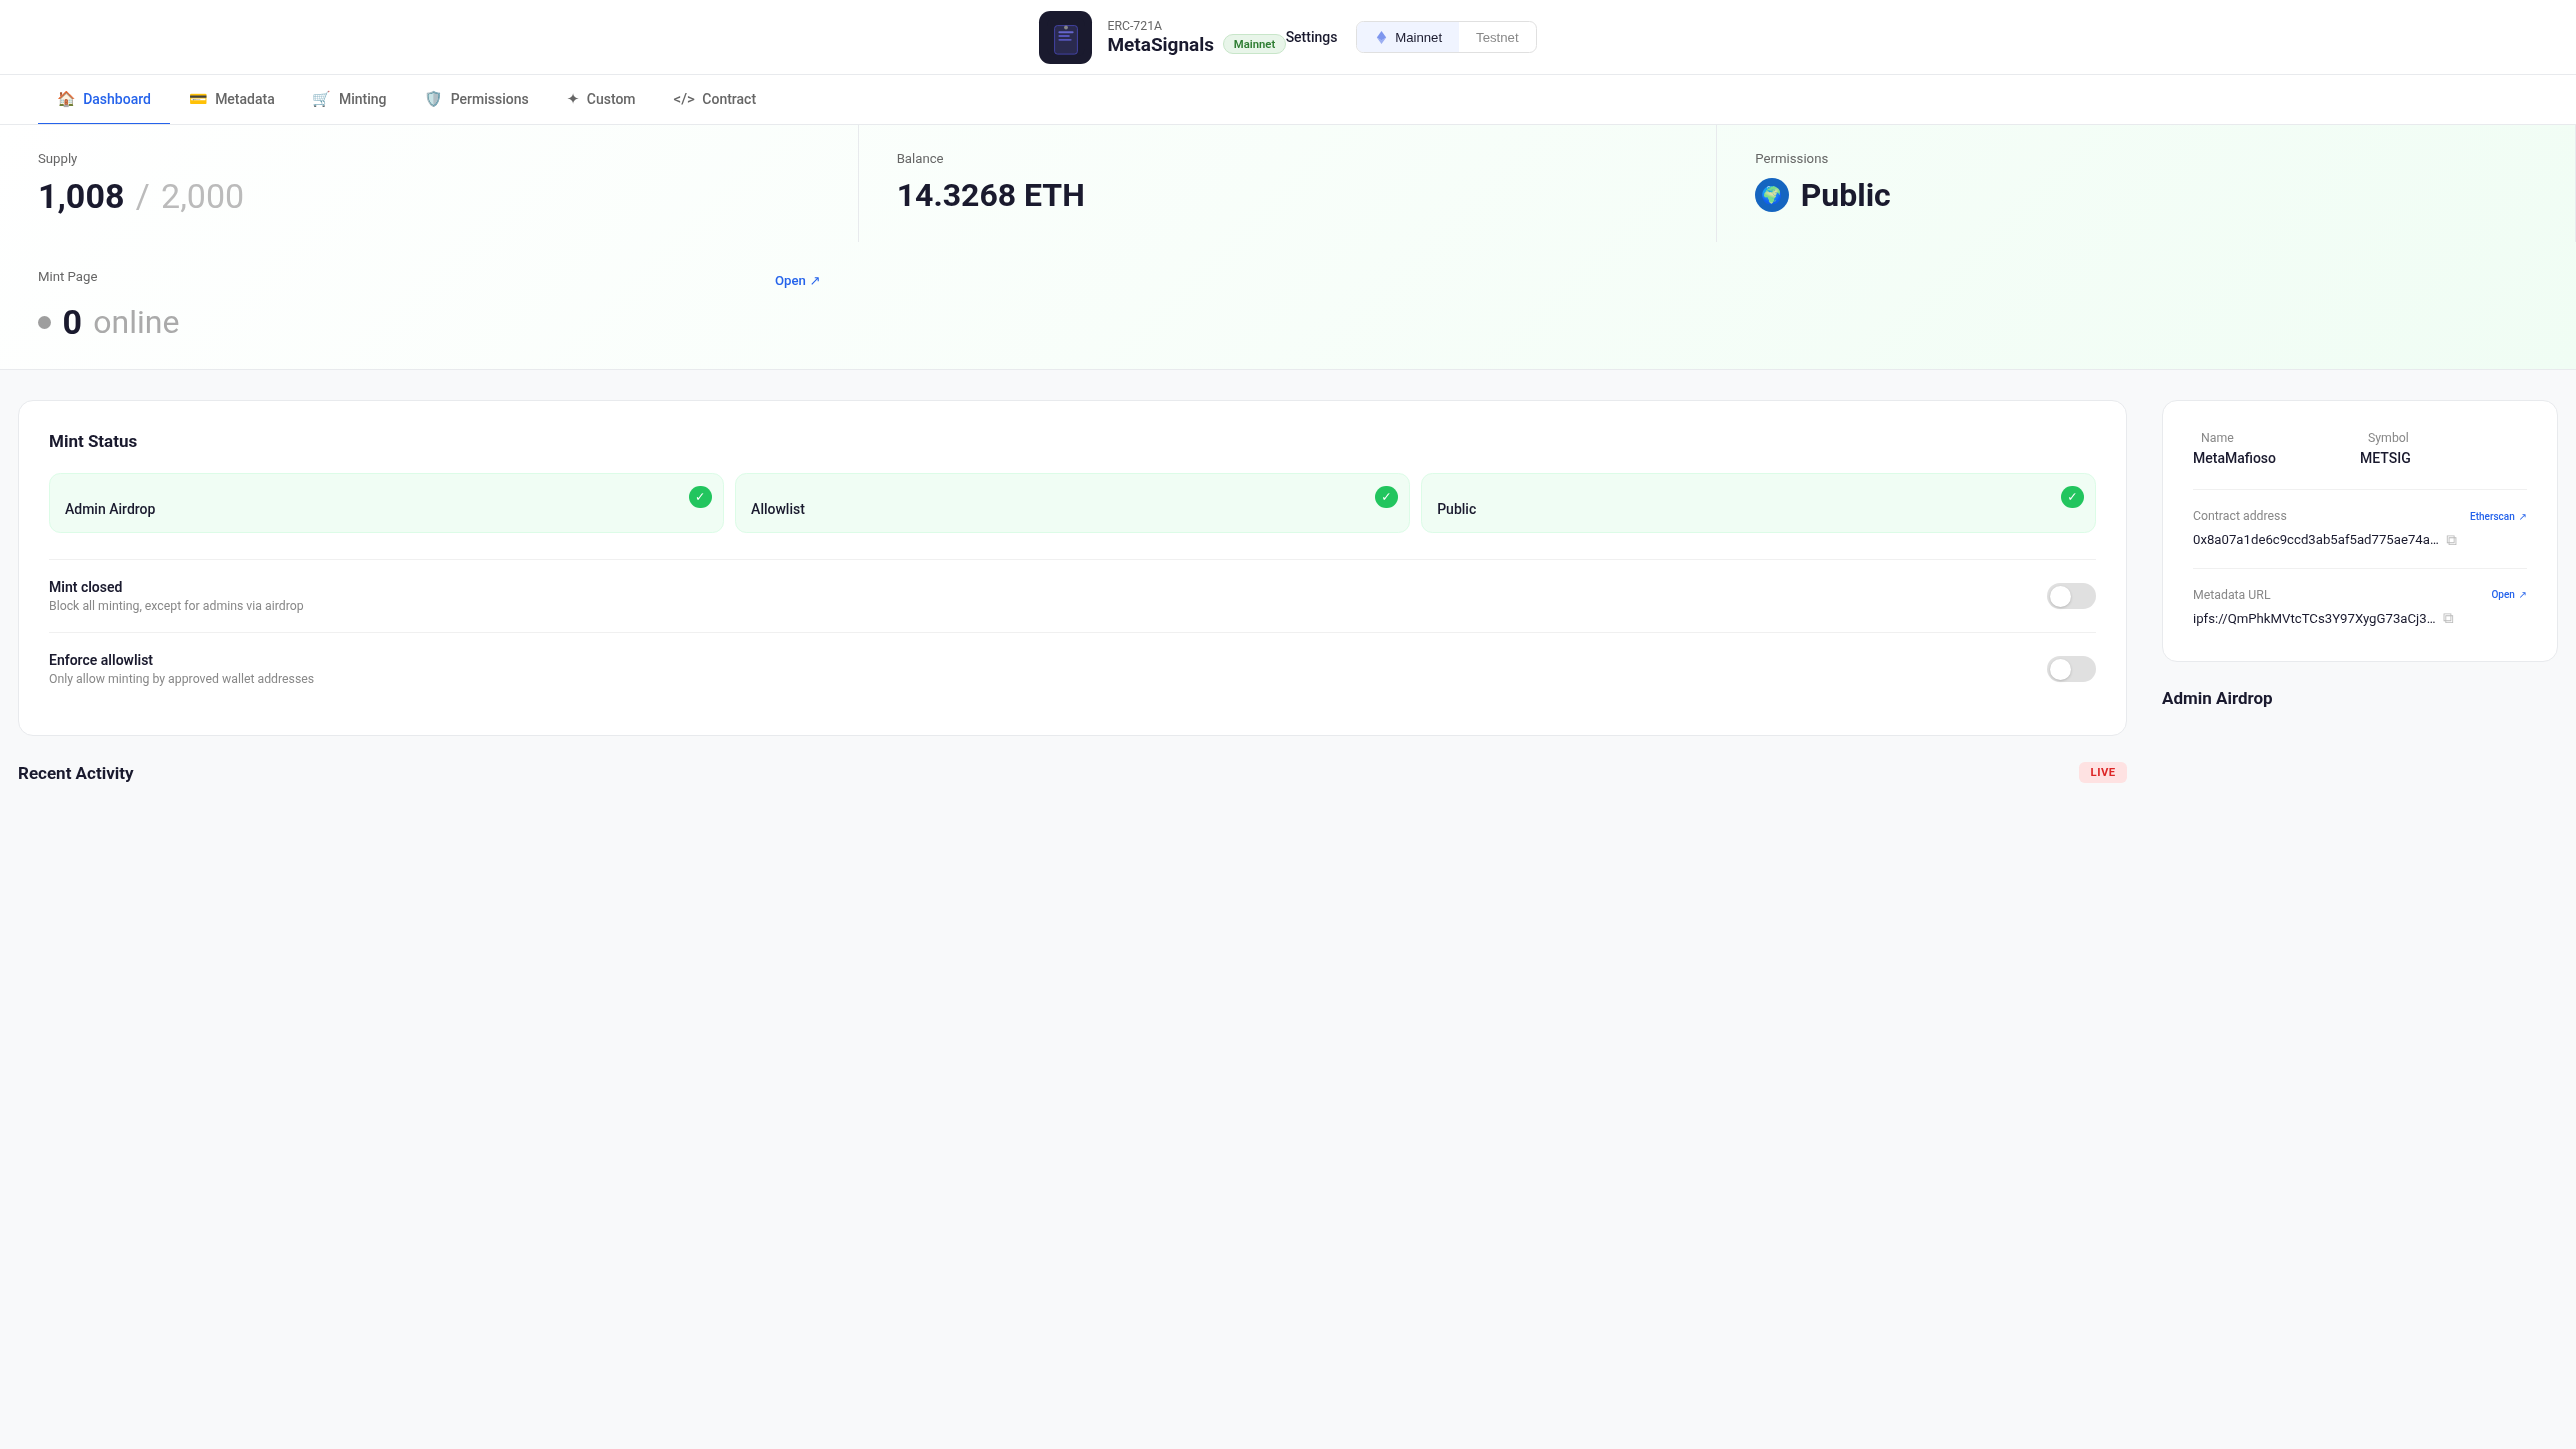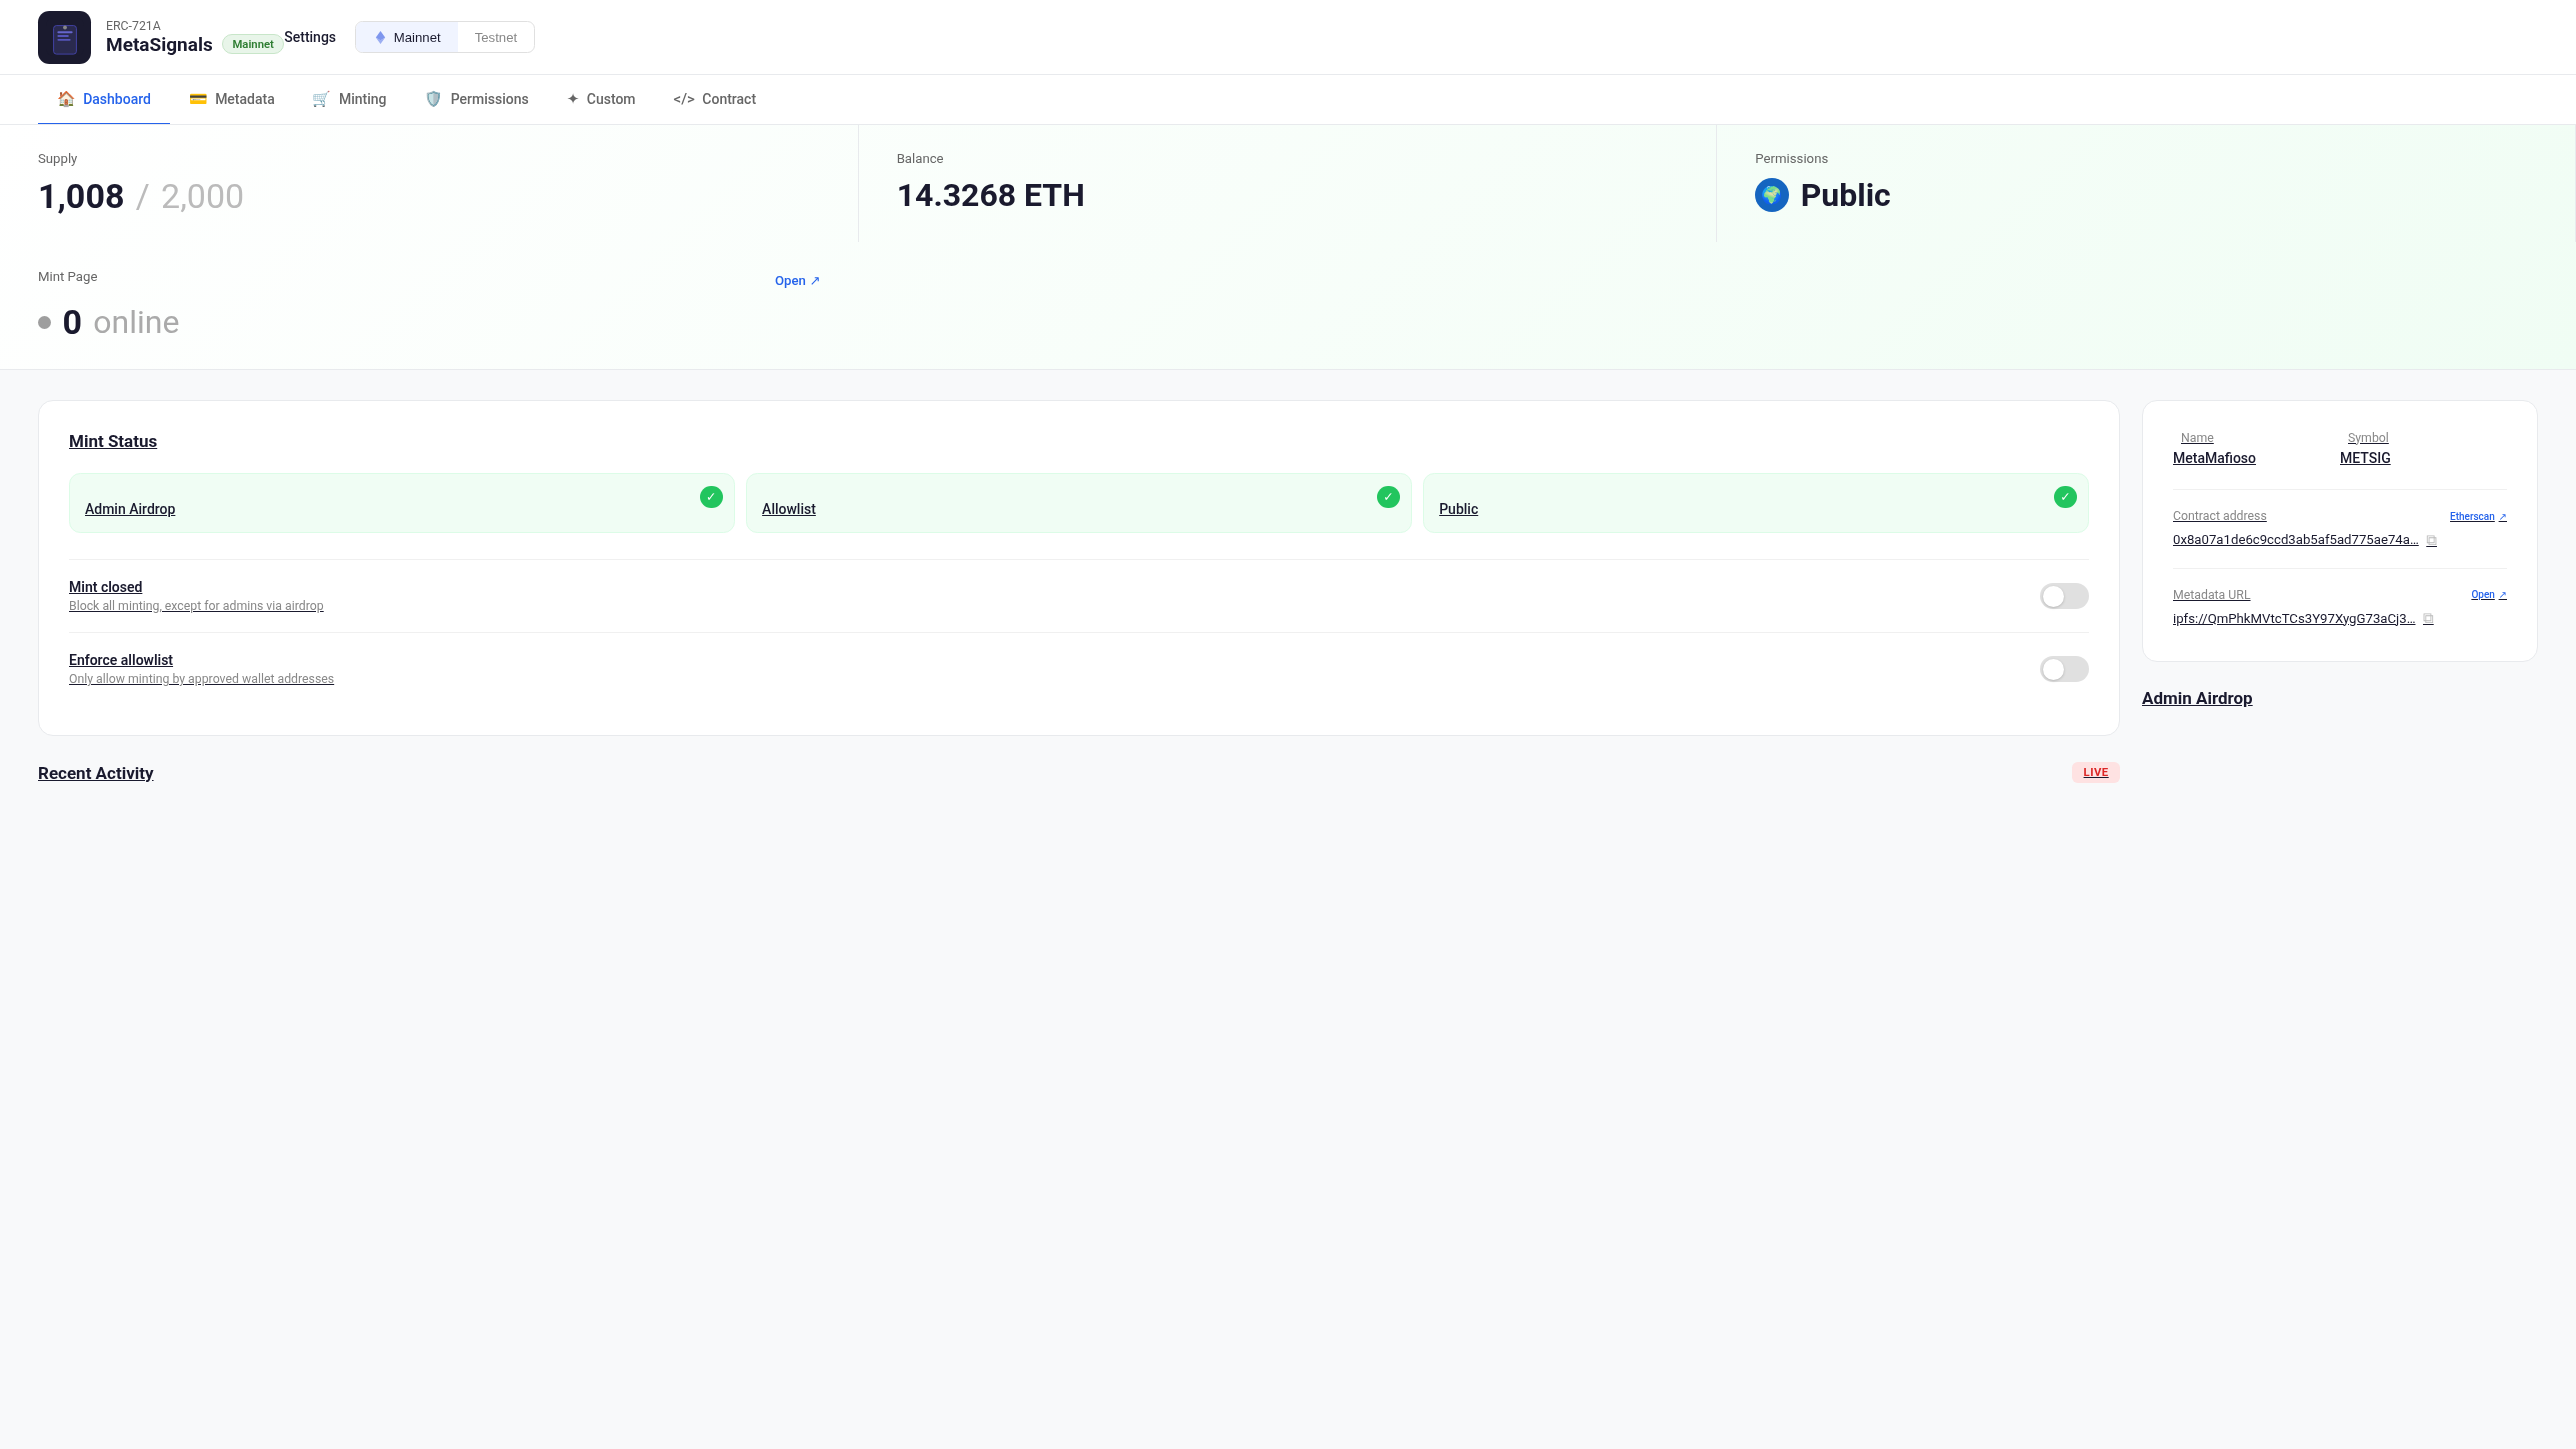--- a/index.html
+++ b/index.html
@@ -5,21 +5,21 @@
     * { box-sizing: border-box; margin: 0; padding: 0; }
     body { font-family: -apple-system, BlinkMacSystemFont, 'Segoe UI', Roboto, sans-serif; background: #f8f9fa; color: #1a1a2e; }
 
     
     .header {
       background: #fff;
       border-bottom: 0.9px solid #e8eaed;
       padding: 0 38px;
       display: flex;
       align-items: center;
-      justify-content: flex-start;
+      justify-content: center;
       height: 75px;
     }
     .header-left { display: flex; align-items: center; gap: 15px; }
     .app-logo {
       width: 53px; height: 53px;
       background: #1a1a2e;
       border-radius: 11.3px;
       display: flex; align-items: center; justify-content: center;
       overflow: hidden;
     }
@@ -115,21 +115,21 @@
     }
     .mint-page-header {
       display: flex;
       justify-content: space-between;
       align-items: center;
       margin-bottom: 9.4px;
     }
     .open-link { color: #2563eb; font-size: 13.2px; font-weight: 500; cursor: pointer; display: flex; align-items: center; gap: 3.8px; }
 
     
-    .main-content { padding: 30px 38px; display: grid; grid-template-columns: 1fr 396px; gap: 22px; text-decoration: underline; }
+    .main-content { padding: 30px 18px; display: grid; grid-template-columns: 1fr 396px; gap: 35px; }
 
     
     .card {
       background: #fff;
       border: 0.9px solid #e8eaed;
       border-radius: 15px;
       padding: 30px;
     }
     .card-title { font-size: 17px; font-weight: 700; color: #1a1a2e; margin-bottom: 22.6px; }
 

